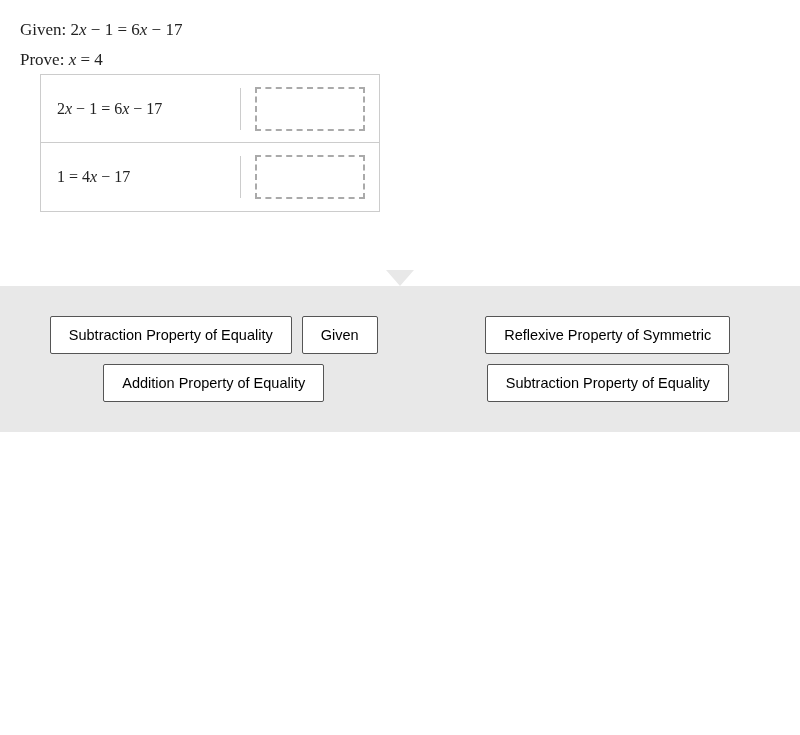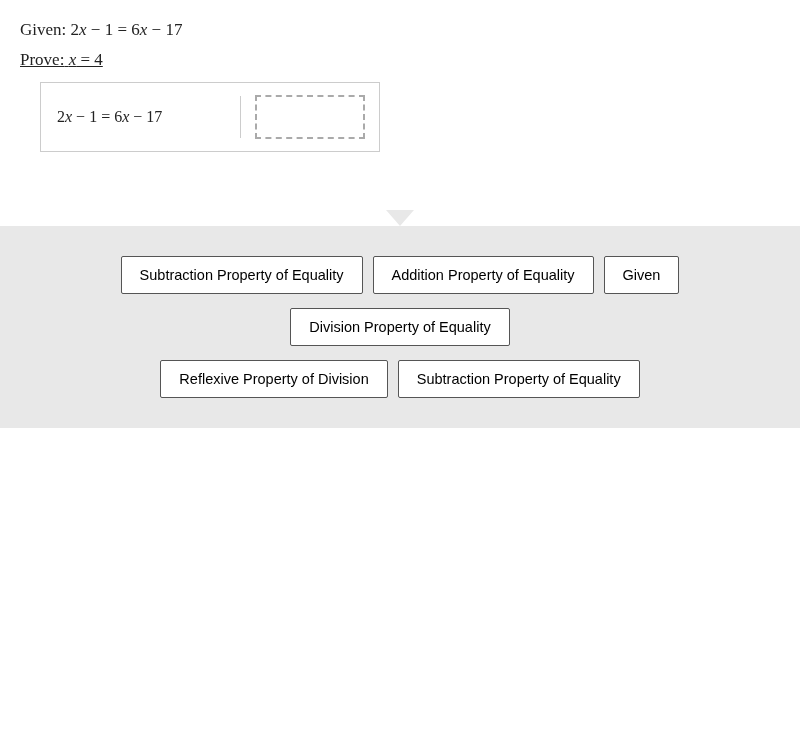--- a/index.html
+++ b/index.html
@@ -16,22 +16,21 @@
       padding: 20px 28px 10px 20px;
     }
 
     .given-text {
       font-size: 17px;
       margin-bottom: 10px;
     }
 
     .prove-text {
       font-size: 17px;
-      margin-bottom: 12px;
-      text-decoration: underline;
+      margin-bottom: 4px;
     }
 
     .proof-container {
       border: 1px solid #ccc;
       margin: 0 20px;
       display: inline-block;
       min-width: 340px;
     }
 
     .proof-row {
@@ -68,21 +67,21 @@
       align-items: center;
       justify-content: center;
       background: #fff;
     }
 
     .bottom-section {
       background: #e8e8e8;
       margin-top: 60px;
       padding: 30px 20px 30px 20px;
       display: flex;
-      flex-direction: column;
+      flex-direction: row;
       align-items: center;
       gap: 14px;
       position: relative;
     }
 
     .bottom-section::before {
       content: '';
       position: absolute;
       top: -16px;
       left: 50%;
@@ -128,30 +127,37 @@
   <table class="proof-container" style="border-collapse: collapse;">
     <tbody>
       <tr class="proof-row">
         <td class="proof-statement">
           2<i>x</i> − 1 = 6<i>x</i> − 17
         </td>
         <td class="proof-reason">
           <div class="drop-box"></div>
         </td>
       </tr>
+      <tr class="proof-row">
+        <td class="proof-statement">
+          1 = 4<i>x</i> − 17
+        </td>
+        <td class="proof-reason">
+          <div class="drop-box"></div>
+        </td>
+      </tr>
     </tbody>
   </table>
 </div>
 
 <div class="bottom-section">
   <div class="answer-row">
     <button class="answer-chip">Subtraction Property of Equality</button>
+    <button class="answer-chip">Given</button>
     <button class="answer-chip">Addition Property of Equality</button>
-    <button class="answer-chip">Given</button>
   </div>
   <div class="answer-row">
-    <button class="answer-chip">Division Property of Equality</button>
   </div>
   <div class="answer-row">
-    <button class="answer-chip">Reflexive Property of Division</button>
+    <button class="answer-chip">Reflexive Property of Symmetric</button>
     <button class="answer-chip">Subtraction Property of Equality</button>
   </div>
 </div>
 
 </body></html>

